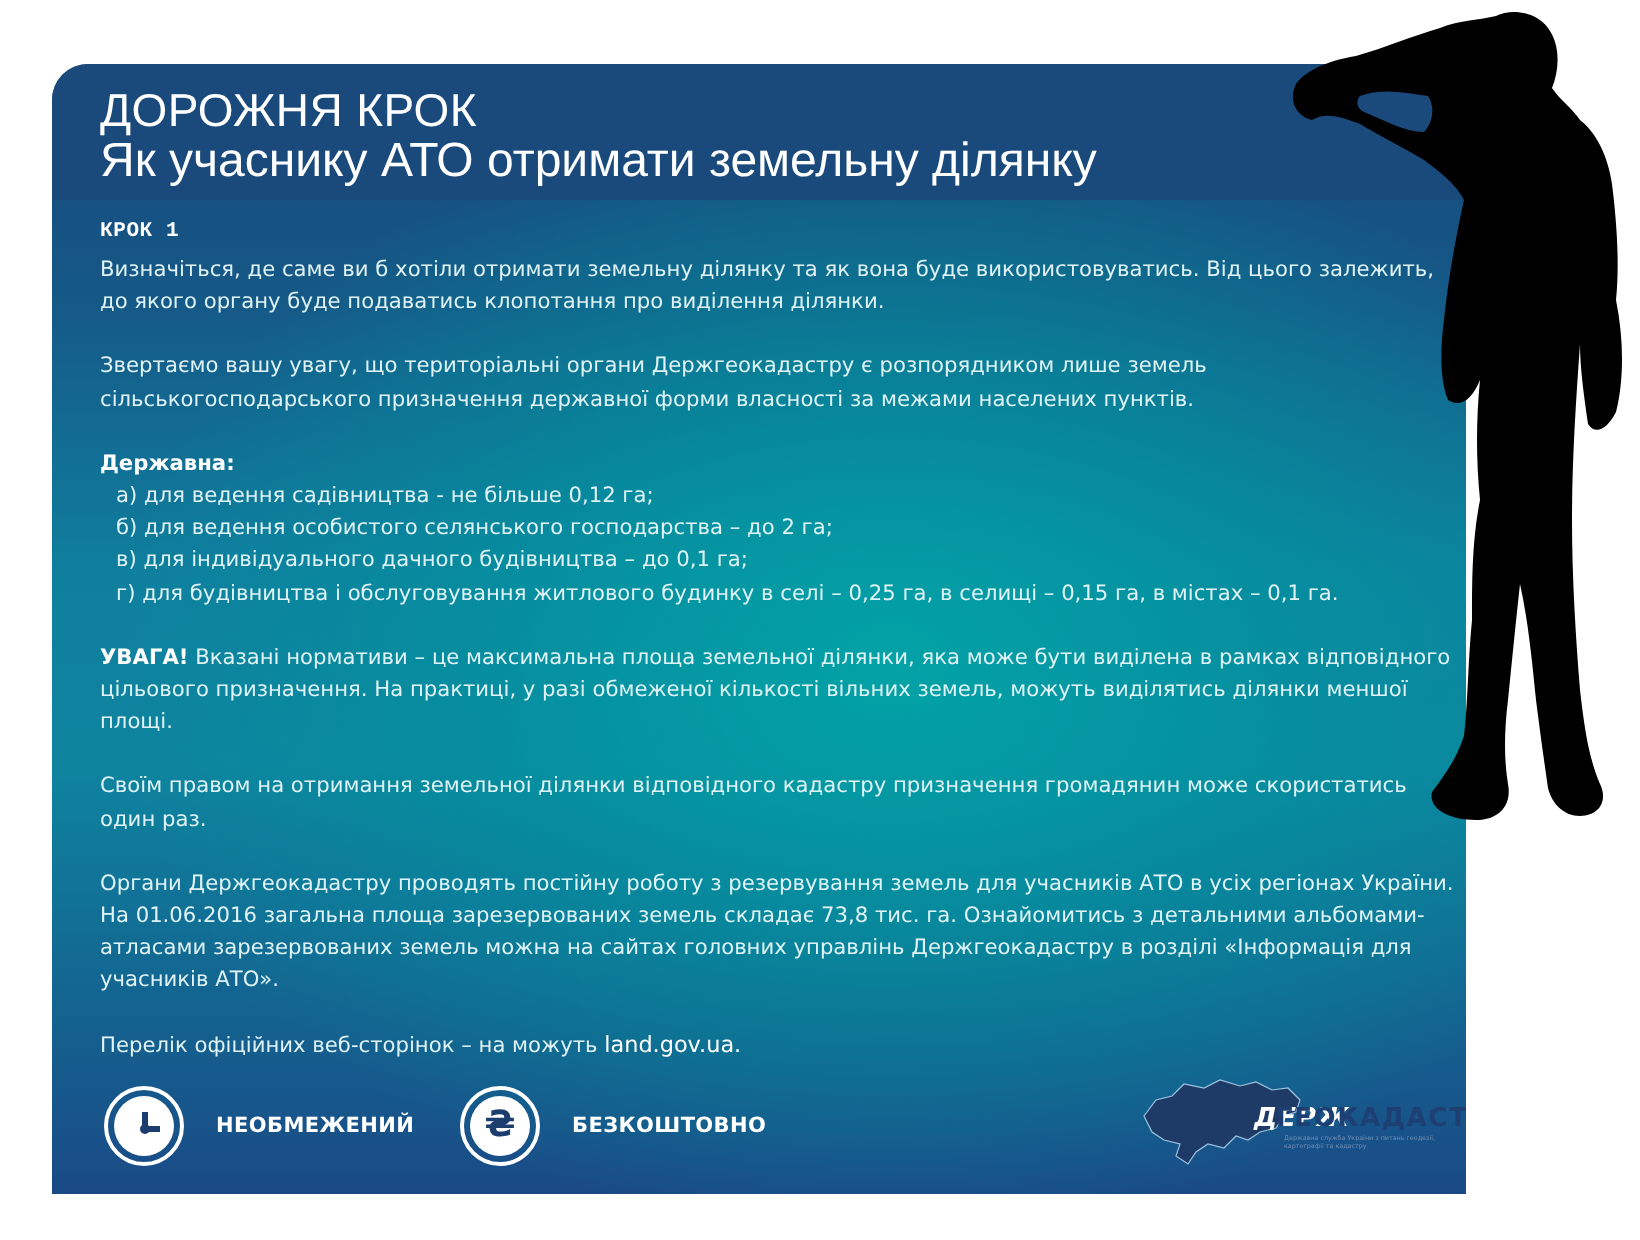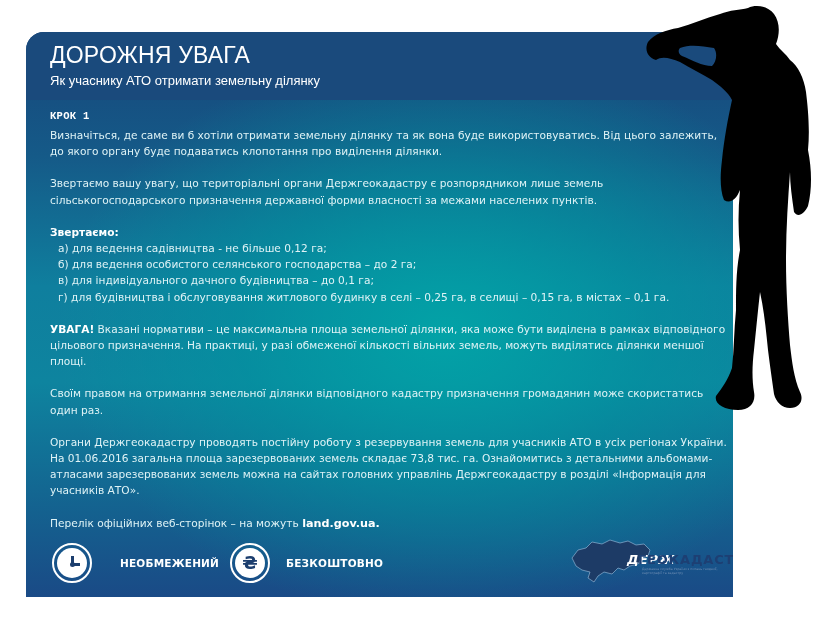--- a/index.html
+++ b/index.html
@@ -21,35 +21,35 @@
     background: #1a4a7c;
   }
   .title {
     position: absolute; left: 24px; top: 10px;
     color: #ffffff; font-family: "Liberation Sans", sans-serif;
     font-size: 23px; line-height: 26px; letter-spacing: 0.2px;
   }
   .subtitle {
     position: absolute; left: 24px; top: 37px;
     color: #ffffff; font-family: "Liberation Sans", sans-serif;
-    font-size: 13px; line-height: 24px;
+    font-size: 24px; line-height: 24px;
   }
   .step {
     position: absolute; left: 24px; top: 78px;
     color: #ffffff; font-size: 10.5px; font-weight: bold; letter-spacing: 0.3px; font-family: Liberation Mono, monospace;
   }
   .body-text {
     position: absolute; left: 24px; top: 95px; width: 680px;
     color: #dff3f6; font-size: 10.6px; line-height: 16.2px;
   }
   .body-text p { margin: 0 0 16px 0; }
   .body-text .no-gap { margin-bottom: 0; }
   .body-text b { color: #ffffff; }
   .body-text .norm-list { padding-left: 8px; margin-bottom: 16px; }
-  .body-text .land { font-weight: bold; color: #ffffff; font-size: 11.2px; }
+  .body-text .land { font-weight: normal; color: #ffffff; font-size: 11.2px; }
 
   .badges { position: absolute; left: 26px; top: 511px; height: 40px; }
   .badge { position: absolute; top: 0; display: flex; align-items: center; }
   .badge-icon {
     width: 40px; height: 40px; border-radius: 50%;
     border: 2px solid #ffffff; position: relative;
   }
   .badge-icon .inner {
     position: absolute; left: 3px; top: 3px; width: 30px; height: 30px;
     border-radius: 50%; background: #ffffff;
@@ -77,44 +77,44 @@
     color: #6d8db3; font-size: 3.2px; line-height: 4px;
   }
 
   .soldier { position: absolute; left: 640px; top: 0; width: 180px; height: 440px; }
 </style>
 </head>
 <body>
 
 <div class="panel">
   <div class="panel-header">
-    <div class="title">ДОРОЖНЯ УВАГА</div>
+    <div class="title">ДОРОЖНЯ КРОК</div>
     <div class="subtitle">Як учаснику АТО отримати земельну ділянку</div>
   </div>
 
   <div class="step">КРОК 1</div>
 
   <div class="body-text">
     <p>Визначіться, де саме ви б хотіли отримати земельну ділянку та як вона буде використовуватись. Від цього залежить,  до якого органу буде подаватись клопотання про виділення ділянки.</p>
     <p>Звертаємо вашу увагу, що територіальні органи Держгеокадастру є розпорядником лише земель сільськогосподарського призначення державної форми власності за межами населених пунктів.</p>
-    <p class="no-gap"><b>Звертаємо:</b></p>
+    <p class="no-gap"><b>Державна:</b></p>
     <div class="norm-list">
       <div>а) для ведення садівництва - не більше 0,12 га;</div>
       <div>б) для ведення особистого селянського господарства – до 2 га;</div>
       <div>в) для індивідуального дачного будівництва – до 0,1 га;</div>
       <div>г) для будівництва і обслуговування житлового будинку в селі – 0,25 га,   в селищі – 0,15 га, в містах – 0,1 га.</div>
     </div>
     <p><b>УВАГА!</b><span> Вказані нормативи – це максимальна площа земельної ділянки, яка може бути виділена в рамках відповідного цільового призначення. На практиці, у разі обмеженої кількості вільних земель, можуть виділятись ділянки меншої площі.</span></p>
     <p>Своїм правом на отримання земельної ділянки відповідного кадастру призначення громадянин може скористатись один раз.</p>
     <p>Органи Держгеокадастру проводять постійну роботу з резервування земель для учасників АТО  в усіх регіонах України. На 01.06.2016 загальна площа зарезервованих земель складає 73,8 тис. га. Ознайомитись з детальними альбомами-атласами зарезервованих земель  можна на сайтах головних управлінь Держгеокадастру в розділі «Інформація для учасників АТО».</p>
     <p><span>Перелік офіційних веб-сторінок – на можуть </span><span class="land">land.gov.ua.</span></p>
   </div>
 
   <div class="badges">
-    <div class="badge" style="left:0;gap:12px;">
+    <div class="badge" style="left:0;">
       <div class="badge-icon">
         <div class="inner">
           <div class="clock-hand-v"></div>
           <div class="clock-hand-h"></div>
           <div class="clock-dot"></div>
         </div>
       </div>
       <span class="badge-label">НЕОБМЕЖЕНИЙ</span>
     </div>
     <div class="badge" style="left:178px;">

